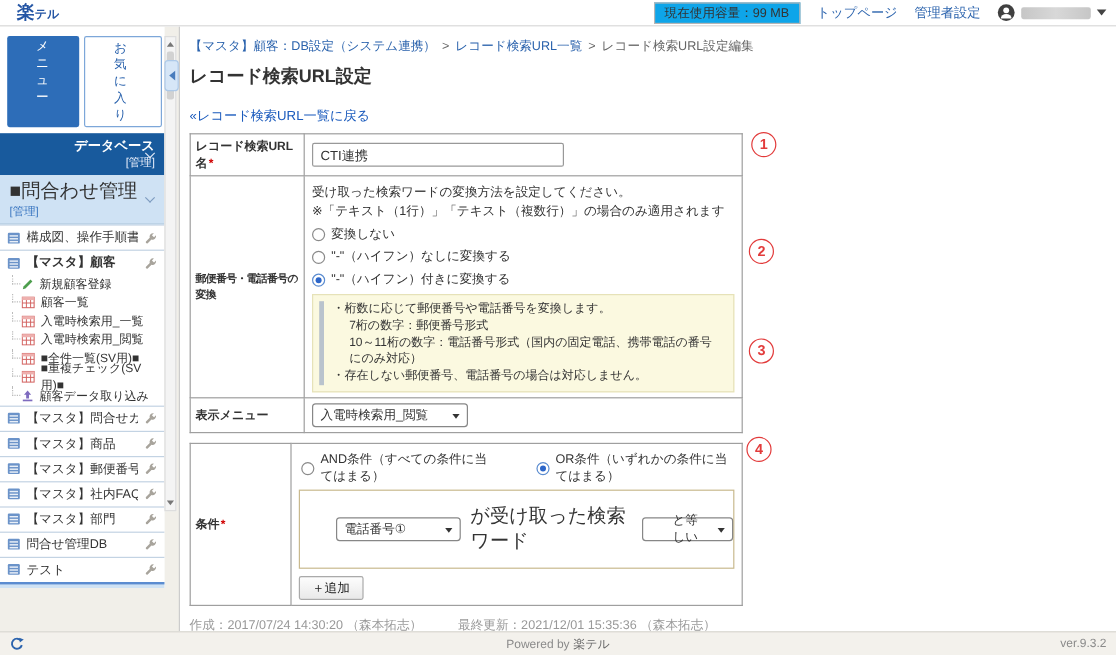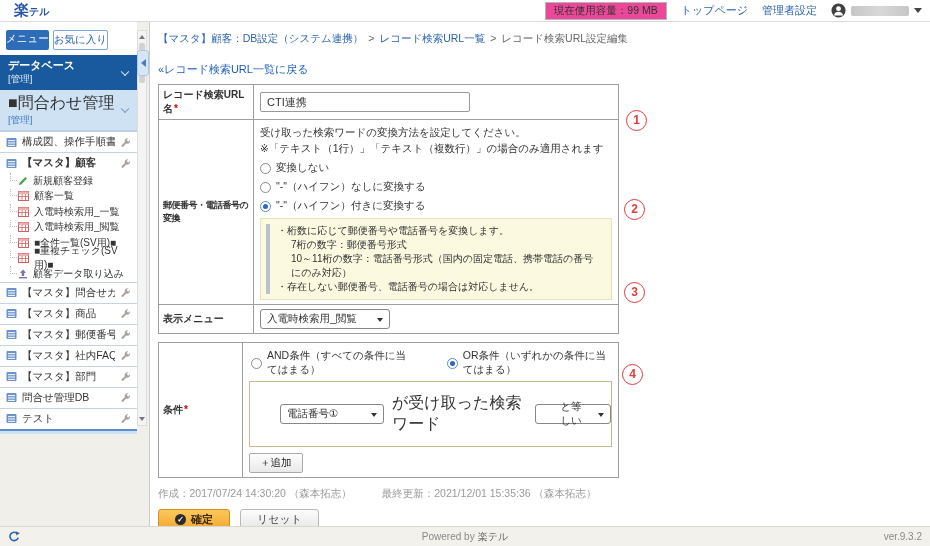--- a/index.html
+++ b/index.html
@@ -6,34 +6,34 @@
   html,body { width:930px; height:546px; }
   body { font-family:"Liberation Sans","DejaVu Sans",sans-serif; font-size:11px; color:#333; background:#fff; position:relative; overflow:hidden; }
   .page { position:relative; width:930px; height:546px; background:#fff; }
 
   
   .topbar { position:absolute; top:0; left:0; right:0; height:22px; background:#fff; border-bottom:1px solid #d9d9d9; display:flex; align-items:center; justify-content:space-between; padding:0 8px 0 14px; z-index:5; }
   .logo { cursor:pointer; white-space:nowrap; }
   .logo-main { color:#2455a4; font-weight:bold; font-size:15px; }
   .logo-sub { color:#2455a4; font-weight:bold; font-size:10px; }
   .topbar-right { display:flex; align-items:center; gap:14px; }
-  .usage-box { border:1px solid #b5b5b5; background:#ec4899; padding:1px 8px; font-size:10.5px; color:#333; }
+  .usage-box { border:1px solid #b5b5b5; background:#0ea5e9; padding:1px 8px; font-size:10.5px; color:#333; }
   .toplink { color:#2b63ad; text-decoration:none; font-size:11px; cursor:pointer; }
   .user-menu { display:flex; align-items:center; gap:5px; cursor:pointer; }
   .redacted { width:58px; height:10px; background:linear-gradient(90deg,#c6c6c6,#d8d8d8,#c6c6c6); border-radius:2px; filter:blur(0.6px); }
   .caret-down { width:0; height:0; border-left:4px solid transparent; border-right:4px solid transparent; border-top:5px solid #444; }
 
   
   .sidebar { position:absolute; top:22px; left:0; width:150px; bottom:20px; background:#f1efe9; border-right:1px solid #ccc; overflow:hidden; }
   .side-inner { width:137px; background:#fff; }
   .side-tabs { display:flex; gap:4px; padding:8px 2px 5px 6px; background:#fff; }
-  .side-tab { font-size:10.5px; padding:2px 0; border-radius:2px; cursor:pointer; }
+  .side-tab { font-size:10.5px; padding:2px 24px; border-radius:2px; cursor:pointer; }
   .side-tab.active { background:#2d6db8; color:#fff; }
   .side-tab.inactive { background:#fff; color:#2b63ad; border:1px solid #7da7d9; }
-  .db-header { background:#185a9d; color:#fff; padding:3px 8px 4px 8px; position:relative; cursor:pointer; }
+  .db-header { background:#185a9d; color:#fff; padding:3px 8px 4px 8px; position:relative; cursor:pointer;text-align:right; }
   .db-header .l1 { font-size:11px; font-weight:bold; }
   .db-header .l2 { font-size:9.5px; color:#e8eefb; }
   .chev { position:absolute; right:9px; top:50%; width:6px; height:6px; border-right:1.5px solid #dce6f5; border-bottom:1.5px solid #dce6f5; transform:translateY(-70%) rotate(45deg); }
   .inquiry { background:#cfe2f4; padding:3px 8px 3px 8px; position:relative; cursor:pointer; border-bottom:1px solid #b9cfe3; }
   .inquiry .l1 { font-size:16px; color:#333; }
   .inquiry .l2 { font-size:9.5px; color:#3a76c0; }
   .inquiry .chev { border-color:#7d9cc0; }
   .side-item { display:flex; align-items:center; gap:5px; height:21px; padding:0 6px; border-top:1px solid #c3d3e3; background:#fff; cursor:pointer; font-size:10.5px; color:#333; }
   .side-item .lbl { flex:1; white-space:nowrap; overflow:hidden; }
   .side-item.bold .lbl { font-weight:bold; }
@@ -334,20 +334,21 @@
   </aside>
 
   <div class="collapse-handle">
     <span class="tri-left"></span>
   </div>
 
   <main class="content">
     <div class="breadcrumb">
       <a>【マスタ】顧客：DB設定（システム連携）</a><span class="sep">&gt;</span><a>レコード検索URL一覧</a><span class="sep">&gt;</span><span>レコード検索URL設定編集</span>
     </div>
+    <h1 class="page-title">レコード検索URL設定</h1>
     <a class="back-link">«レコード検索URL一覧に戻る</a>
 
     <table class="form">
       <tbody>
           <tr>
         <th style="height:30px;"><span>レコード検索URL名</span><span class="req">*</span></th>
         <td>
           <input class="text" type="text" value="CTI連携" style="">
         </td>
       </tr>

